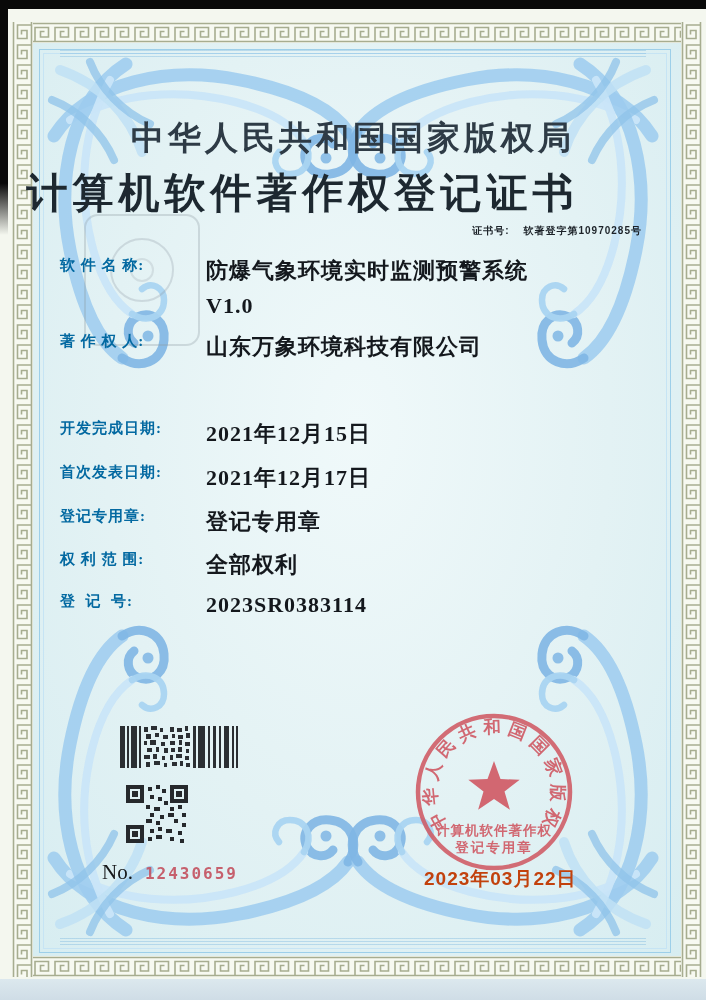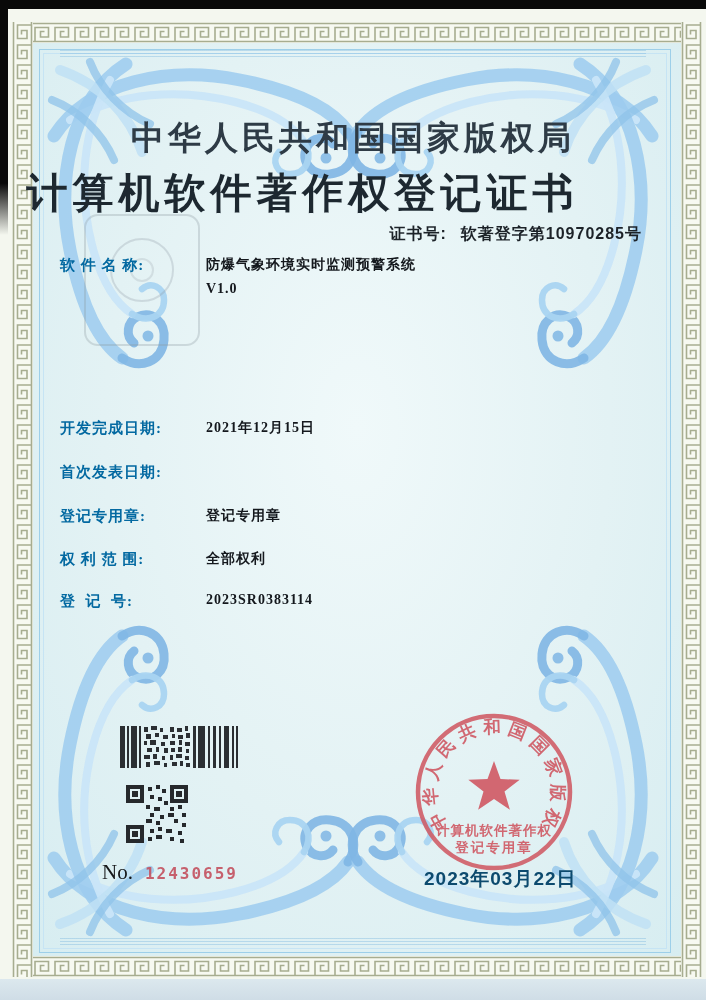--- a/index.html
+++ b/index.html
@@ -26,43 +26,43 @@
   .watermark .wm-dot{position:absolute;left:44px;top:42px;width:20px;height:20px;border:2px solid rgba(140,152,160,.22);border-radius:50%;}
 
   .content{position:absolute;left:0;top:0;width:706px;height:1000px;z-index:6;}
 
   .authority{position:absolute;left:0;top:116px;width:706px;text-align:center;
     font-family:"Liberation Serif","DejaVu Serif",serif;font-size:33px;font-weight:700;
     letter-spacing:4px;color:#2e3b46;}
   .cert-title{position:absolute;left:0;top:166px;width:605px;text-align:center;
     font-family:"Liberation Serif","DejaVu Serif",serif;font-size:41px;font-weight:800;
     letter-spacing:5px;color:#1d2830;}
-  .cert-no{position:absolute;right:64px;top:224px;font-size:16px;font-weight:700;color:#1c2228;
+  .cert-no{position:absolute;right:64px;top:224px;font-size:10px;font-weight:700;color:#1c2228;
     font-family:"Liberation Sans",sans-serif;letter-spacing:1px;}
   .cert-no .cn-value{margin-left:14px;}
 
   .row{position:absolute;left:60px;width:600px;display:flex;}
   .row .label{width:142px;font-family:Liberation Serif, serif;font-size:15px;font-weight:700;color:#0369a1;letter-spacing:1px;white-space:pre;}
-  .row .value{margin-left:4px;font-family:"Liberation Serif","DejaVu Serif",serif;font-size:14px;font-weight:700;color:#14181d;letter-spacing:1px;}
+  .row .value{margin-left:4px;font-family:"Liberation Serif","DejaVu Serif",serif;font-size:22px;font-weight:700;color:#14181d;letter-spacing:1px;}
   .row .value .v2{margin-top:7px;}
 
   .statement{position:absolute;left:58px;top:632px;width:592px;
     font-family:"Liberation Serif","DejaVu Serif",serif;font-size:17.5px;font-weight:600;
     color:#181d22;line-height:2.25;text-indent:2em;letter-spacing:1.5px;text-align:justify;}
 
   .barcode{position:absolute;left:120px;top:726px;z-index:6;}
   .qrcode{position:absolute;left:126px;top:785px;z-index:6;}
 
   .serial{position:absolute;left:102px;top:860px;font-size:21px;color:#16181a;
     font-family:"Liberation Serif","DejaVu Serif",serif;}
   .serial .serial-num{margin-left:12px;font-family:"DejaVu Sans Mono","Liberation Mono",monospace;
     font-size:16px;letter-spacing:2px;color:#c4515f;opacity:.9;font-weight:700;}
 
   .seal{position:absolute;left:404px;top:702px;width:180px;height:180px;z-index:7;opacity:.88;}
-  .issue-date{position:absolute;left:424px;top:866px;font-size:19px;font-weight:700;color:#0c4a6e;
+  .issue-date{position:absolute;left:424px;top:866px;font-size:19px;font-weight:700;color:#c2410c;
     font-family:"Liberation Sans",sans-serif;letter-spacing:1px;z-index:8;}
 
   .streaks{position:absolute;left:60px;width:586px;height:8px;z-index:3;opacity:.45;
     background:repeating-linear-gradient(180deg, rgba(110,175,220,.8) 0 1px, rgba(110,175,220,0) 1px 3px);}
 </style>
 </head>
 <body>
 
 <div class="page">
 
@@ -146,28 +146,33 @@
     </div>
 
     <div class="row" style="top:256px">
       <div class="label">软 件 名 称:</div>
       <div class="value">
         <div>防爆气象环境实时监测预警系统</div>
         <div class="v2">V1.0</div>
       </div>
     </div>
 
+    <div class="row" style="top:332px">
+      <div class="label">著 作 权 人:</div>
+      <div class="value">山东万象环境科技有限公司</div>
+    </div>
 
     <div class="row" style="top:419px">
       <div class="label">开发完成日期:</div>
       <div class="value">2021年12月15日</div>
     </div>
 
     <div class="row" style="top:463px">
       <div class="label">首次发表日期:</div>
+      <div class="value">2021年12月17日</div>
     </div>
 
     <div class="row" style="top:507px">
       <div class="label">登记专用章:</div>
       <div class="value">登记专用章</div>
     </div>
 
     <div class="row" style="top:550px">
       <div class="label">权 利 范 围:</div>
       <div class="value">全部权利</div>

